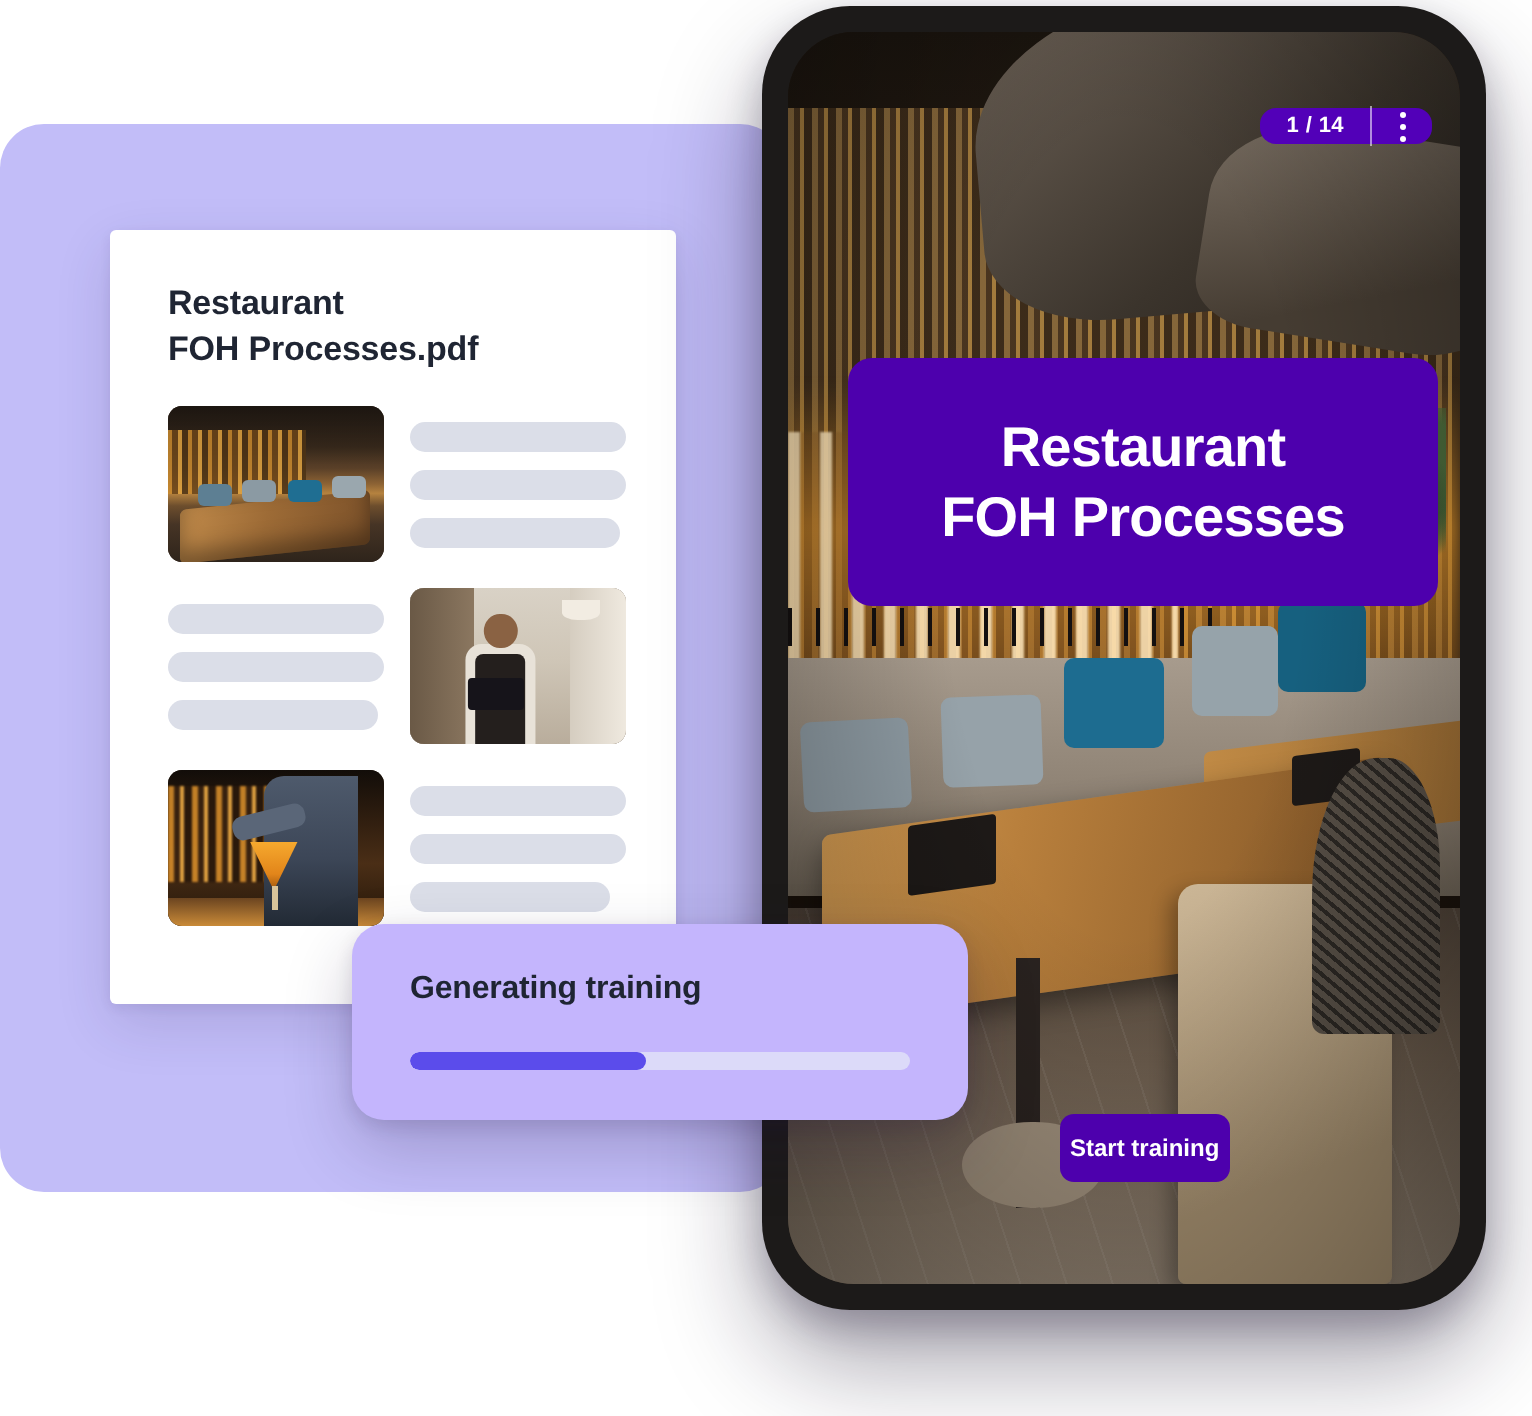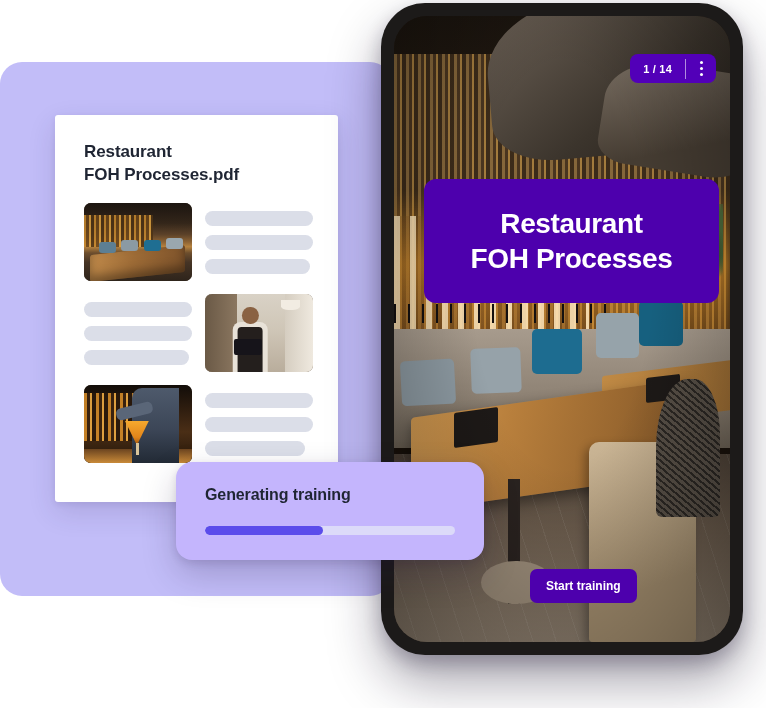--- a/index.html
+++ b/index.html
@@ -335,21 +335,21 @@
   }
   .ph-vignette{
     position:absolute;inset:0;
     background:radial-gradient(ellipse at 50% 40%, rgba(0,0,0,0) 38%, rgba(0,0,0,.34) 100%);
     z-index:12;
   }
 
   
   .pill-group{
     position:absolute;right:14px;top:38px;
-    height:29px;
+    height:18px;
     display:flex;align-items:center;
     background:#5200b8;
     border-radius:8px;
     z-index:30;
   }
   .pill-count{
     padding:0 13px;
     font-size:11px;font-weight:bold;color:#ffffff;
     letter-spacing:.2px;
   }
@@ -372,25 +372,25 @@
     z-index:30;
   }
   .title-card span{
     font-size:28px;font-weight:bold;color:#ffffff;
     text-align:center;line-height:1.26;
     letter-spacing:-.4px;
     white-space:pre-line;
   }
   .start-btn{
     position:absolute;
-    left:136px;top:553px;
+    left:136px;top:541px;
     background:#4d00ad;
     color:#ffffff;
     font-size:12px;font-weight:bold;
-    padding:10px 16px;
+    padding:10px 5px;
     border:none;
     border-radius:7px;
     z-index:30;
     font-family:"Liberation Sans", sans-serif;
     cursor:pointer;
   }
 </style>
 </head>
 <body>
 

